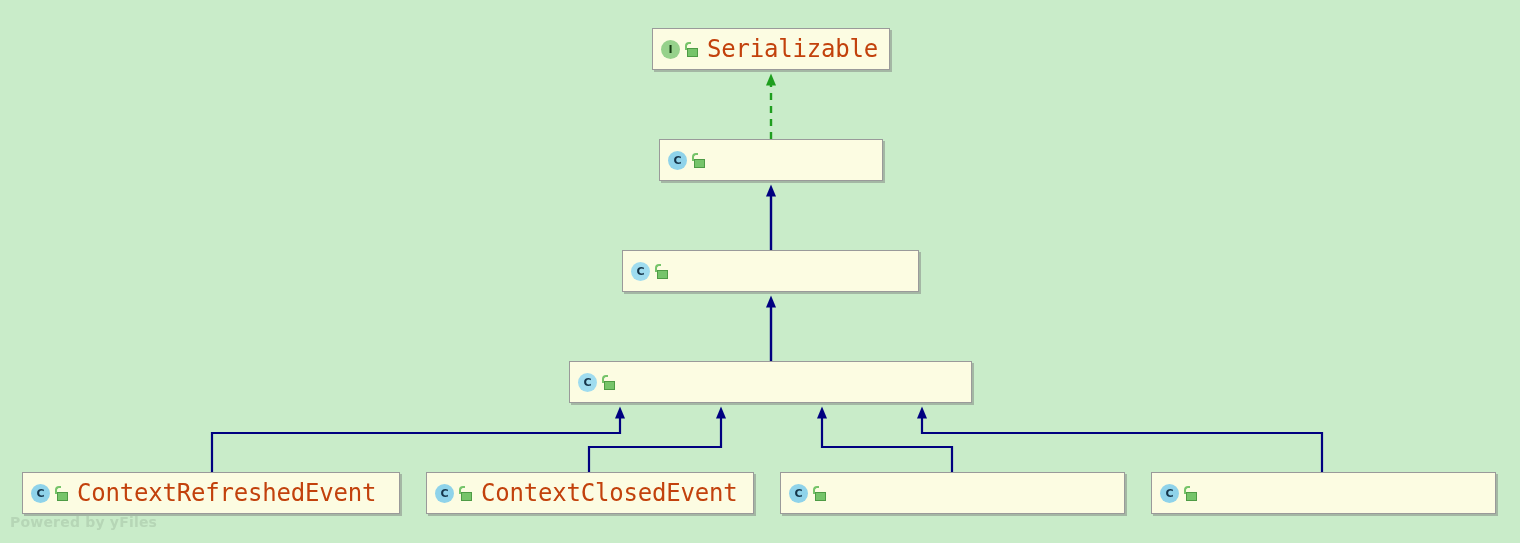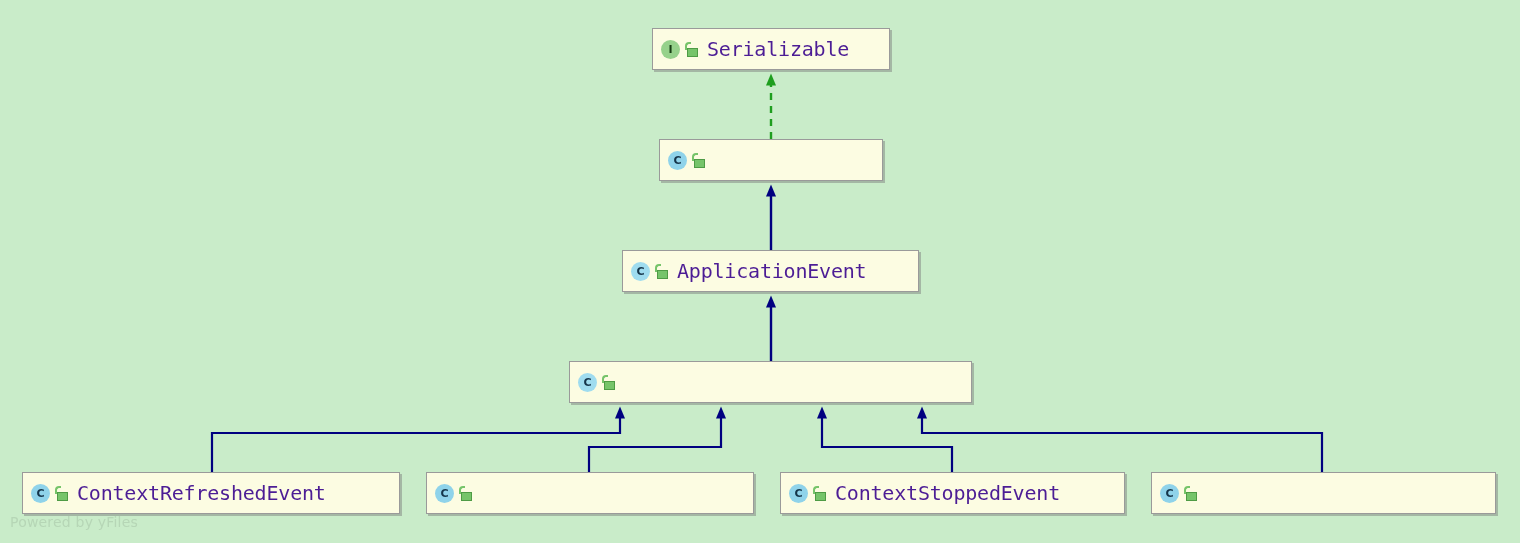--- a/index.html
+++ b/index.html
@@ -28,22 +28,22 @@
     align-items: center;
     background: #fcfce2;
     border: 1px solid #9a9a9a;
     box-shadow: 2px 2px 0 rgba(120,120,120,0.45);
     padding: 0 10px 0 8px;
     height: 42px;
     white-space: nowrap;
   }
   .node-label {
     font-family: "DejaVu Sans Mono", monospace;
-    font-size: 20px;
-    color: #4c1d95;
+    font-size: 24px;
+    color: #c2410c;
     letter-spacing: -0.2px;
     line-height: 1;
     margin-left: 9px;
   }
   .icon-group {
     display: flex;
     align-items: center;
     flex: 0 0 auto;
   }
   
@@ -107,20 +107,21 @@
   }
   #watermark {
     position: absolute;
     left: 10px;
     top: 514px;
     font-family: "DejaVu Sans", sans-serif;
     font-size: 14px;
     color: #b6d6b6;
     letter-spacing: 0.2px;
     user-select: none;
+    font-weight: bold;
   }
 </style>
 </head>
 <body>
 
 <div id="diagram-canvas">
 
   <svg id="edge-layer" width="1520" height="543" viewBox="0 0 1520 543">
     <defs>
       <marker id="arrow-gen" markerWidth="14" markerHeight="14" refX="1.5" refY="5" orient="auto" markerUnits="userSpaceOnUse">
@@ -182,21 +183,20 @@
   </div>
 
   <div class="uml-node" style="left:622px; top:250px; width:297px;">
     <span class="icon-group">
       <span class="type-badge kind-class is-abstract">C</span>
       <span class="lock-icon">
         <span class="lock-shackle"></span>
           <span class="lock-body"></span>
       </span>
     </span>
-    <span class="node-label">ApplicationEvent</span>
   </div>
 
   <div class="uml-node" style="left:569px; top:361px; width:403px;">
     <span class="icon-group">
       <span class="type-badge kind-class is-abstract">C</span>
       <span class="lock-icon">
         <span class="lock-shackle"></span>
           <span class="lock-body"></span>
       </span>
     </span>
@@ -214,31 +214,31 @@
   </div>
 
   <div class="uml-node" style="left:426px; top:472px; width:328px;">
     <span class="icon-group">
       <span class="type-badge kind-class">C</span>
       <span class="lock-icon">
         <span class="lock-shackle"></span>
           <span class="lock-body"></span>
       </span>
     </span>
+    <span class="node-label">ContextClosedEvent</span>
   </div>
 
   <div class="uml-node" style="left:780px; top:472px; width:345px;">
     <span class="icon-group">
       <span class="type-badge kind-class">C</span>
       <span class="lock-icon">
         <span class="lock-shackle"></span>
           <span class="lock-body"></span>
       </span>
     </span>
-    <span class="node-label">ContextStoppedEvent</span>
   </div>
 
   <div class="uml-node" style="left:1151px; top:472px; width:345px;">
     <span class="icon-group">
       <span class="type-badge kind-class">C</span>
       <span class="lock-icon">
         <span class="lock-shackle"></span>
           <span class="lock-body"></span>
       </span>
     </span>

